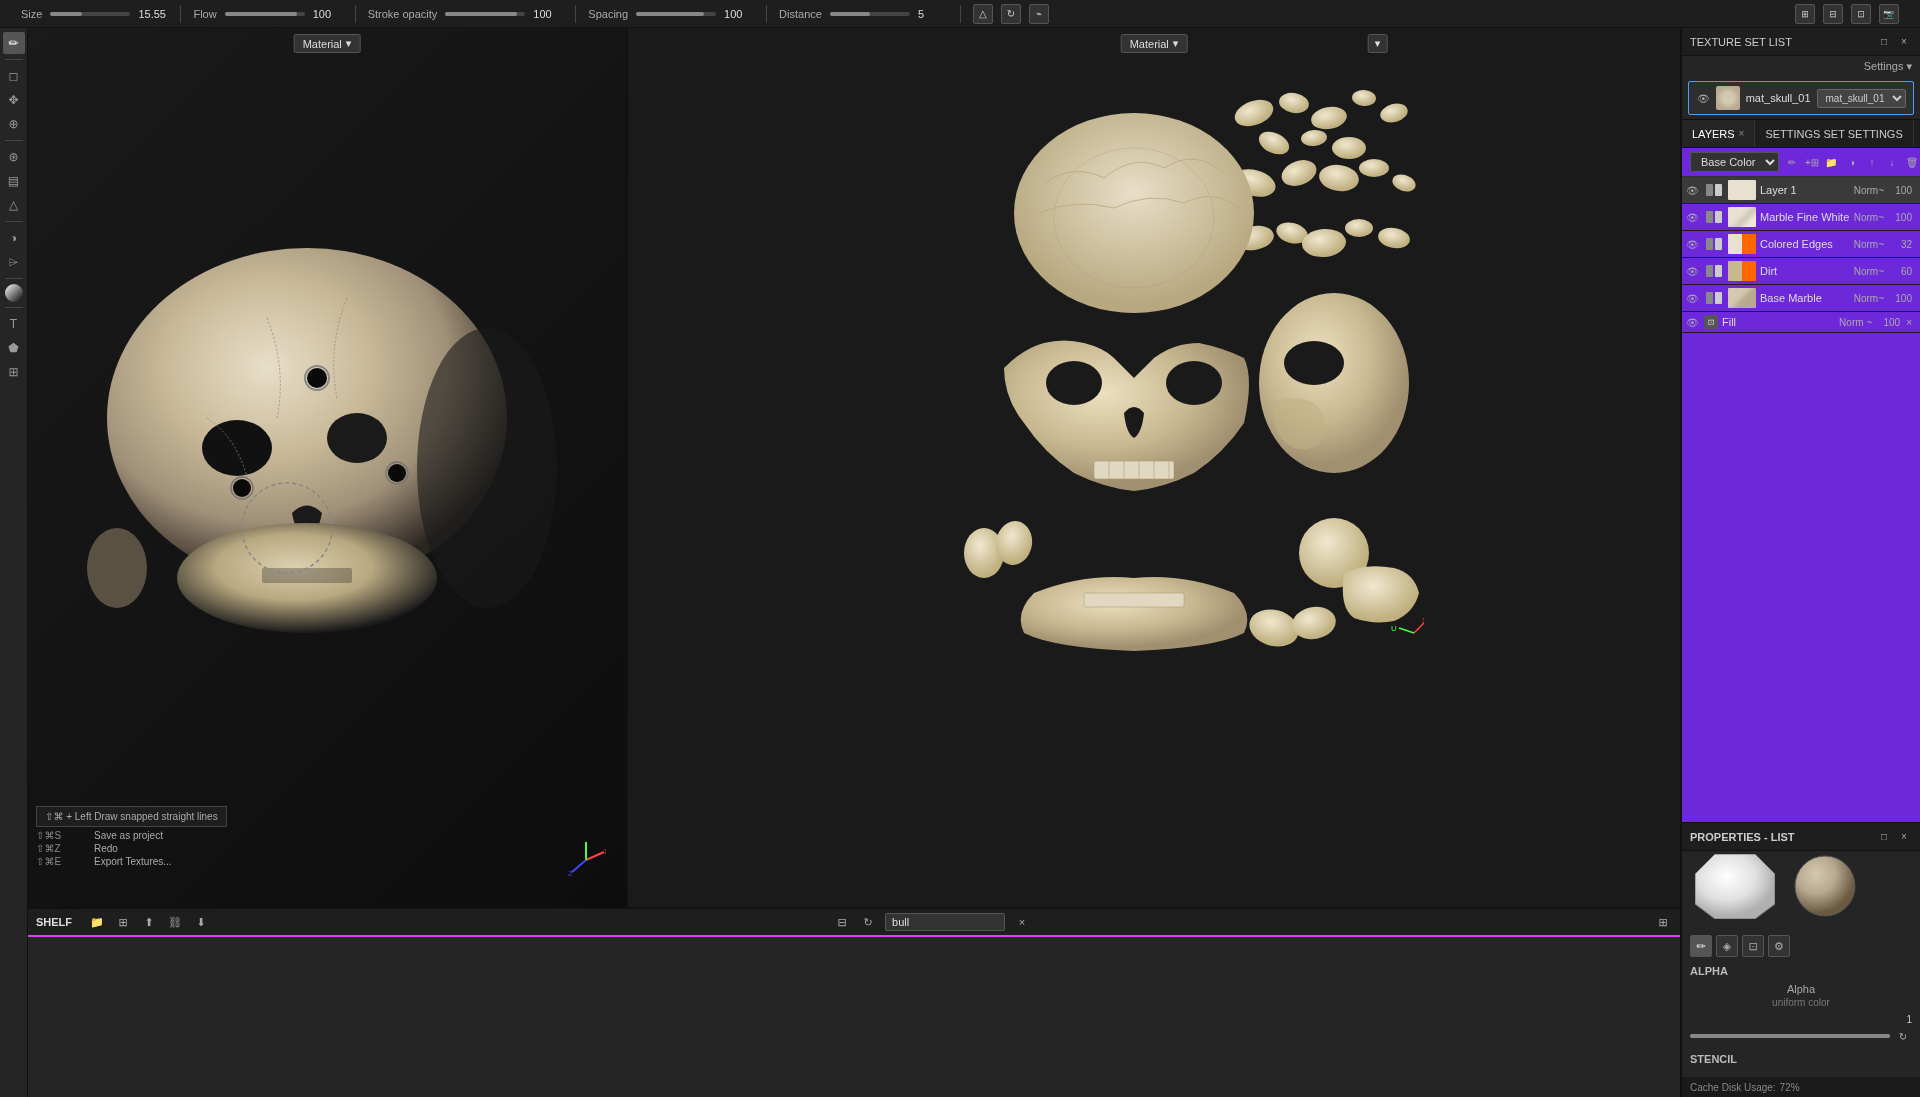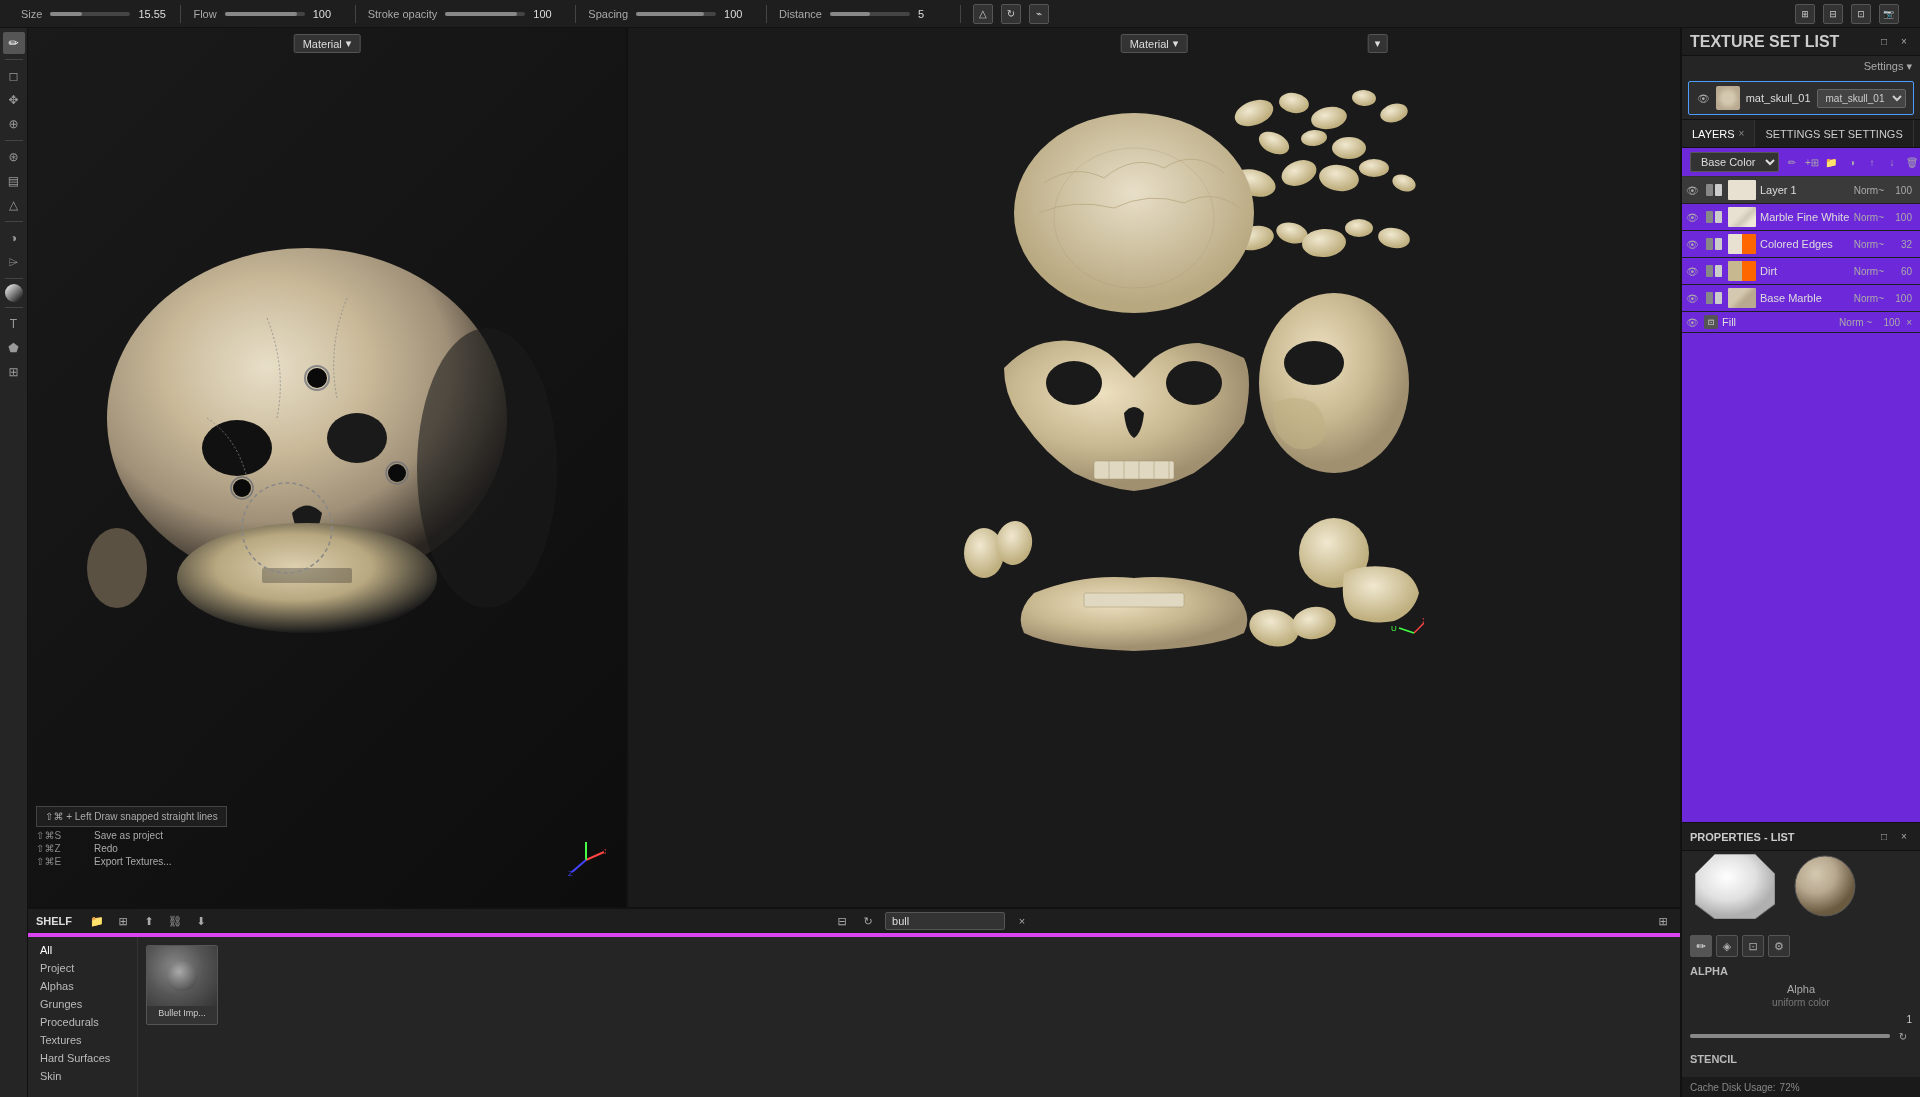--- a/index.html
+++ b/index.html
@@ -164,21 +164,21 @@
       display: flex;
       flex-direction: column;
     }
     #shelf-header {
       height: 28px;
       background: #1e1e1e;
       display: flex;
       align-items: center;
       padding: 0 8px;
       gap: 8px;
-      border-bottom: 4px solid #d946ef;
+      border-bottom: 2px solid #d946ef;
     }
     .shelf-title {
       color: #ddd;
       font-size: 11px;
       font-weight: bold;
       margin-right: 8px;
     }
     .shelf-icon-btn {
       width: 18px;
       height: 18px;
@@ -278,22 +278,22 @@
       height: 28px;
       background: #1e1e1e;
       display: flex;
       align-items: center;
       padding: 0 8px;
       gap: 4px;
       border-bottom: 1px solid #111;
     }
     .panel-header-title {
       color: #ccc;
-      font-size: 16px;
-      font-weight: bold;
+      font-size: 11px;
+      font-weight: normal;
       flex: 1;
     }
     .panel-icon-btn {
       width: 16px;
       height: 16px;
       display: flex;
       align-items: center;
       justify-content: center;
       cursor: pointer;
       color: #aaa;
@@ -954,40 +954,20 @@
         <div class="shelf-icon-btn">⛓</div>
         <div class="shelf-icon-btn">⬇</div>
         <div style="flex:1"></div>
         <div class="shelf-icon-btn">⊟</div>
         <div class="shelf-icon-btn">↻</div>
         <input class="shelf-search" type="text" value="bull" style="">
         <div class="shelf-icon-btn">×</div>
         <div style="flex:1"></div>
         <div class="shelf-icon-btn">⊞</div>
       </div>
-      <div id="shelf-content">
-        <div id="shelf-categories">
-          <div class="shelf-cat-item active">All</div>
-          <div class="shelf-cat-item">Project</div>
-          <div class="shelf-cat-item">Alphas</div>
-          <div class="shelf-cat-item">Grunges</div>
-          <div class="shelf-cat-item">Procedurals</div>
-          <div class="shelf-cat-item">Textures</div>
-          <div class="shelf-cat-item">Hard Surfaces</div>
-          <div class="shelf-cat-item">Skin</div>
-        </div>
-        <div id="shelf-items">
-          <div class="shelf-item">
-            <div class="bullet-thumb">
-              <div class="bullet-icon"></div>
-            </div>
-            <div class="shelf-item-label">Bullet Imp...</div>
-          </div>
-        </div>
-      </div>
     </div>
   </div>
 
   <div id="right-panel">
 
     <div id="texture-set-list">
       <div class="panel-header">
         <span class="panel-header-title">TEXTURE SET LIST</span>
         <div class="panel-icon-btn">□</div>
         <div class="panel-icon-btn">×</div>

